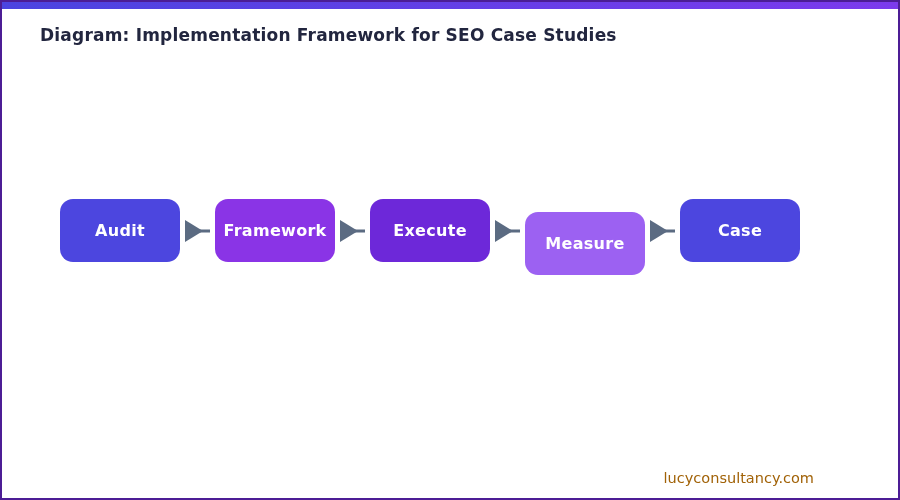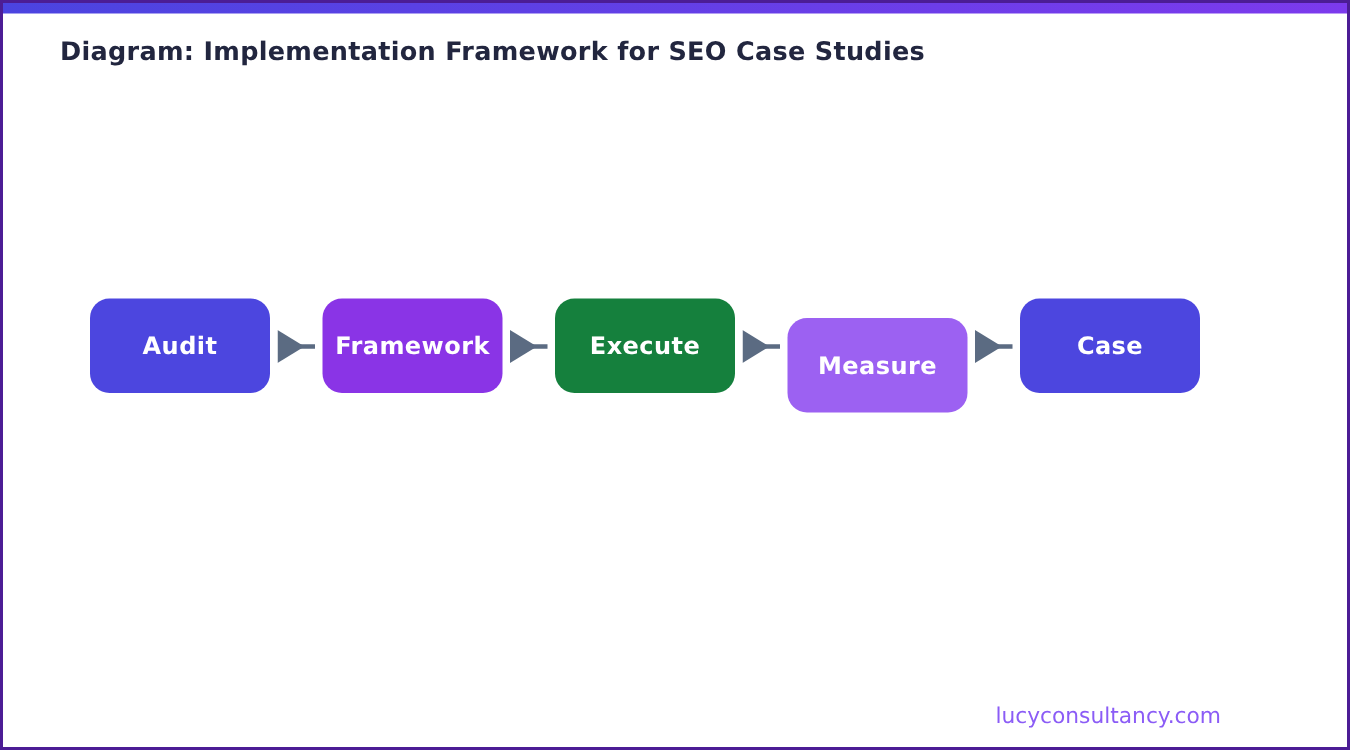--- a/index.html
+++ b/index.html
@@ -62,21 +62,21 @@
     align-items: center;
     justify-content: center;
     flex: 0 0 auto;
   }
   .flow-arrow svg { display: block; }
   .site-footer {
     position: absolute;
     right: 84px;
     bottom: 12px;
     font-size: 14.5px;
-    color: #8b5cf6;
+    color: #a16207;
   }
 </style>
 </head>
 <body>
 
 <div class="canvas">
 
   <div class="accent-bar"></div>
 
   <div class="page-title">Diagram: Implementation Framework for SEO Case Studies</div>
@@ -94,21 +94,21 @@
 
     <div class="flow-step" style="background: rgb(138, 52, 230);">Framework</div>
 
     <div class="flow-arrow">
       <svg width="26" height="22" viewBox="0 0 26 22" aria-hidden="true">
         <polygon points="0,0 0,22 18,11" fill="#5b6b82"></polygon>
         <rect x="15" y="9.5" width="10" height="3" fill="#5b6b82"></rect>
       </svg>
     </div>
 
-    <div class="flow-step" style="background: #15803d;">Execute</div>
+    <div class="flow-step" style="background: #6d28d9;">Execute</div>
 
     <div class="flow-arrow">
       <svg width="26" height="22" viewBox="0 0 26 22" aria-hidden="true">
         <polygon points="0,0 0,22 18,11" fill="#5b6b82"></polygon>
         <rect x="15" y="9.5" width="10" height="3" fill="#5b6b82"></rect>
       </svg>
     </div>
 
     <div class="flow-step" style="background: rgb(156, 97, 242); margin-top: 26px;">Measure</div>
 

